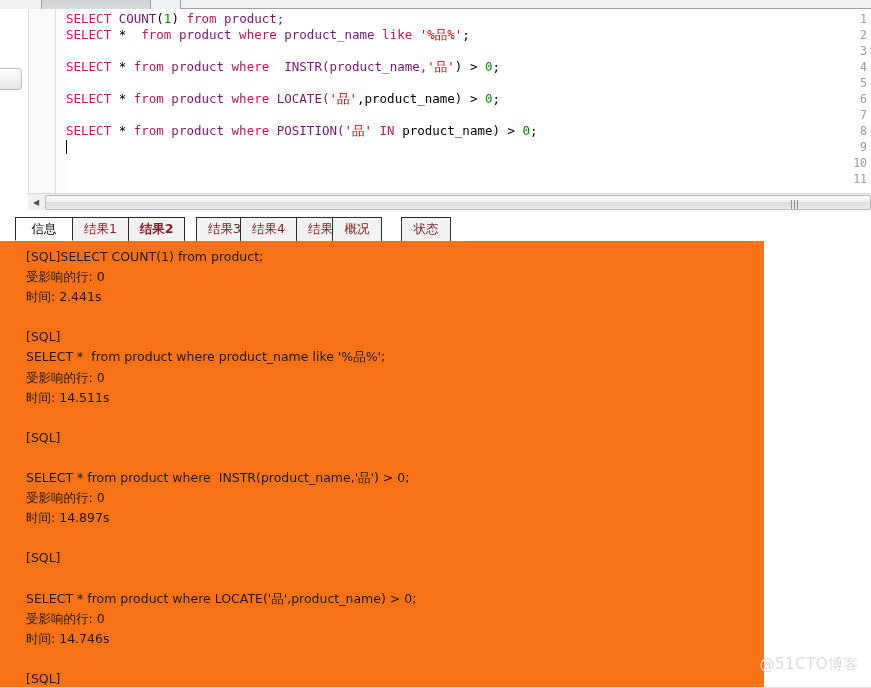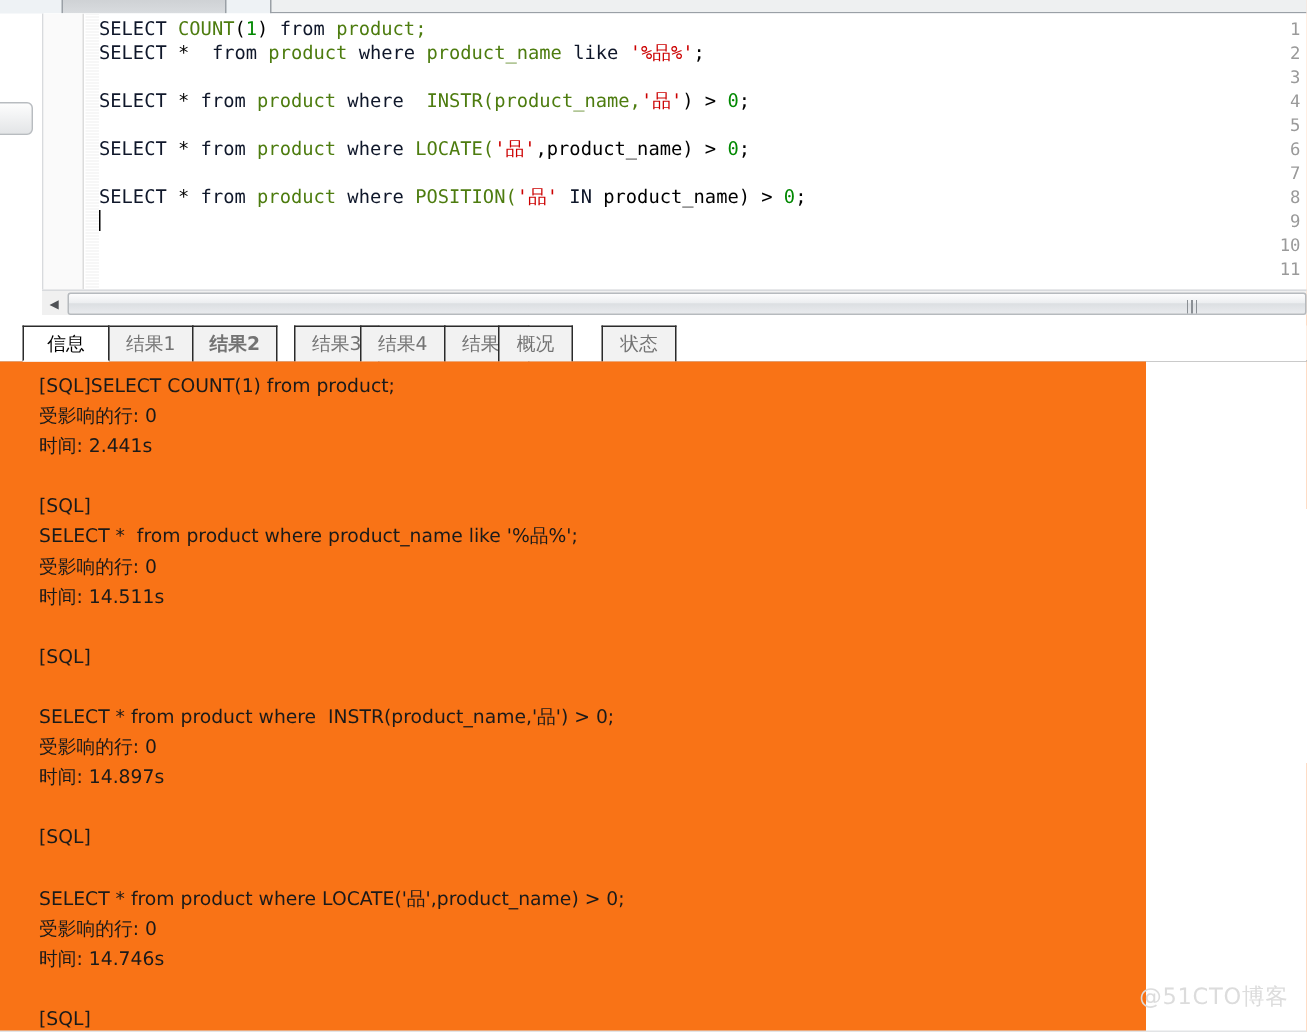--- a/index.html
+++ b/index.html
@@ -97,22 +97,22 @@
     position: absolute;
     left: 37px; top: 0;
     width: 806px; height: 184px;
     font-family: "DejaVu Sans Mono", "Liberation Mono", monospace;
     font-size: 12.5px;
     line-height: 16px;
     color: #000000;
     white-space: pre;
   }
   .cline { height: 16px; }
-  .kw  { color: #0f172a; text-align: right; }
-  .fn  { color: #4d7c0f; }
+  .kw  { color: #be185d; text-align: right; }
+  .fn  { color: #701a75; }
   .str { color: #cc0000; }
   .num { color: #008800; }
   .op  { color: #000000; }
   #caret {
     position: absolute;
     left: 0px; top: 0px;
     width: 1px; height: 14px;
     background: #000000;
   }
 
@@ -182,21 +182,21 @@
     border-right: 1px solid #2b2b2b;
     border-top: 1px solid #2b2b2b;
   }
   .tab.selected {
     border-bottom: 1px solid #ffffff;
     z-index: 3;
     font-weight: normal;
   }
   .tab.unselected {
     background: #f2f2f2;
-    color: #737373;
+    color: #7f1d1d;
   }
 
   
   #log {
     position: absolute;
     left: 0; top: 241px;
     width: 764px; height: 447px;
     background: #f97316;
     overflow: hidden;
   }

